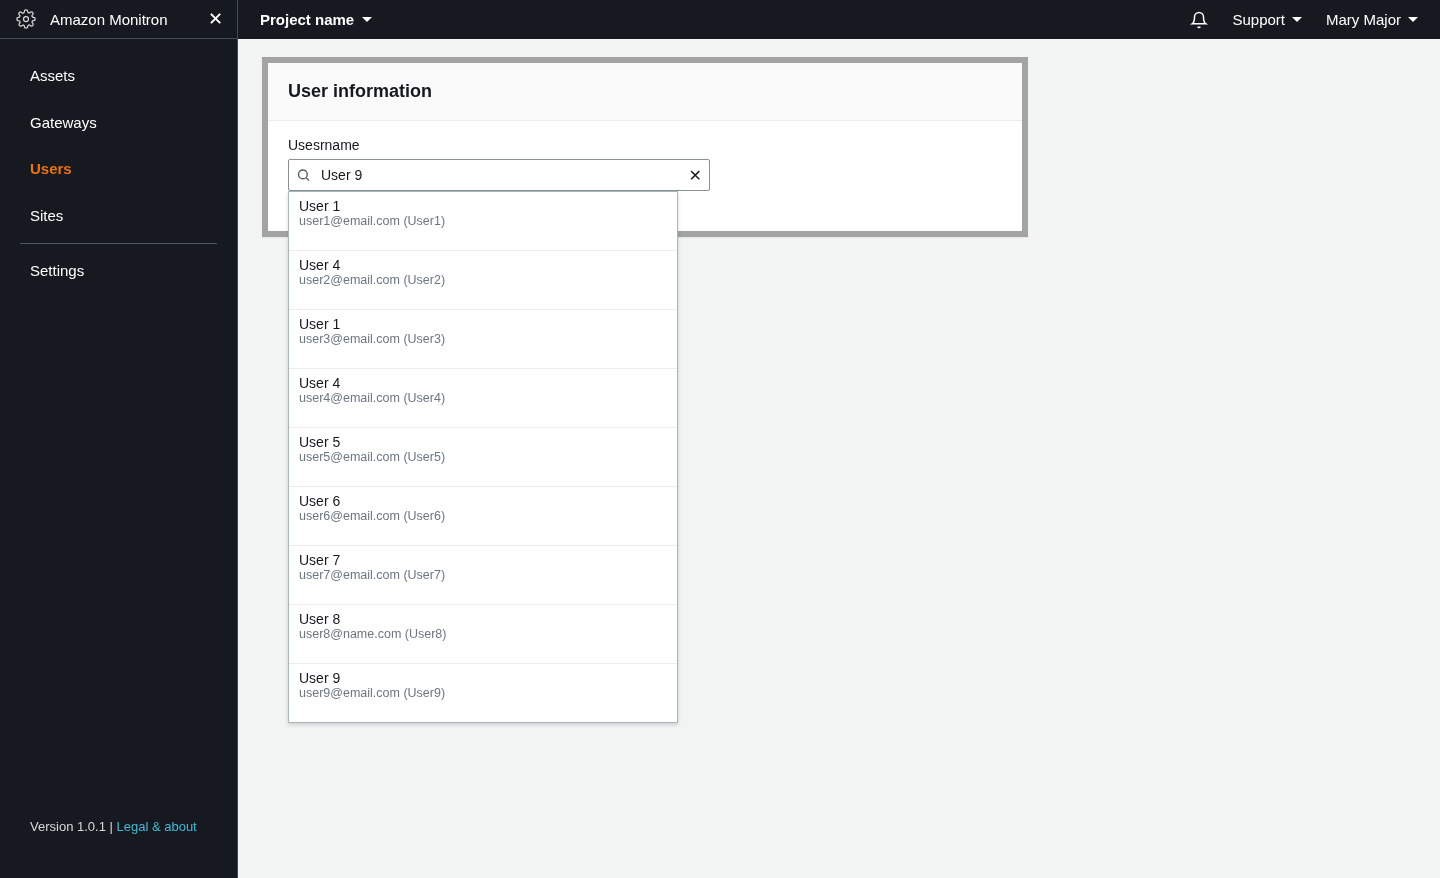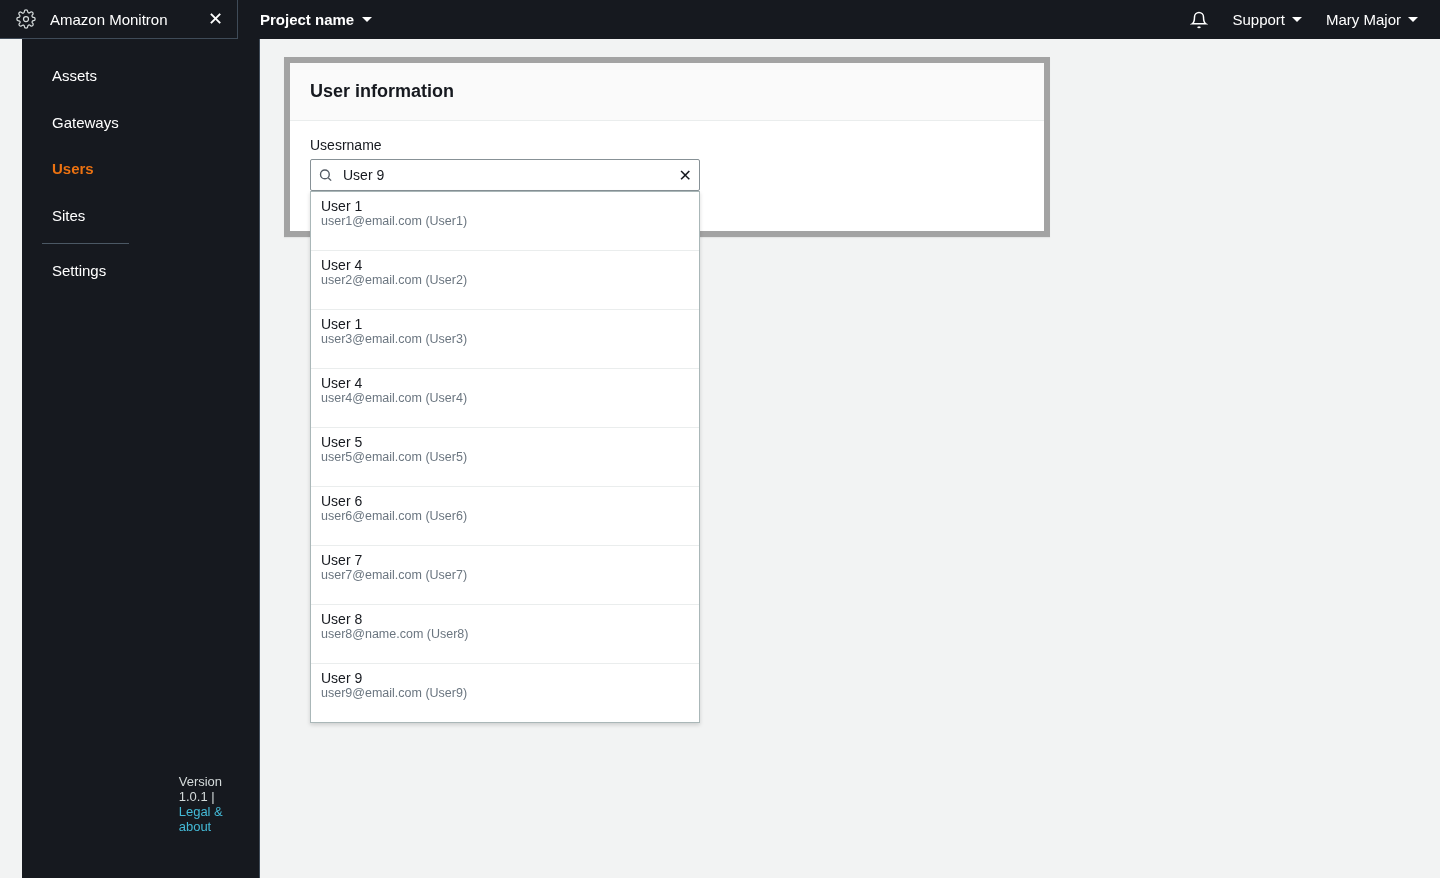--- a/index.html
+++ b/index.html
@@ -65,23 +65,22 @@
   .topbar-right .item { display:flex;align-items:center;gap:7px;cursor:pointer; }
   .caret-down {
     width:0;height:0;border-left:5px solid transparent;border-right:5px solid transparent;border-top:5px solid #fff;display:inline-block;
   }
   .layout { display:flex; height: calc(878px - 39px); }
   .sidebar {
     width: 238px;
     background: #16191f;
     color: #fff;
     display:flex;
-    flex-direction:row;
+    flex-direction:column;
     border-right: 1px solid #3f4b58;
-    margin-left: 22px;
   }
   .sidebar-nav { padding-top: 14px; }
   .sidebar-item {
     padding: 12px 30px;
     font-size: 15px;
     color: #fff;
     cursor: pointer;
     line-height: 1.5;
   }
   .sidebar-item.active { color: #ec7211; font-weight:700; }
@@ -129,21 +128,21 @@
   .panel-header {
     background:#fafafa;
     border-bottom:1px solid #eaeded;
     padding: 18px 20px;
     font-size:18px;
     font-weight:700;
   }
   .panel-body { padding: 16px 20px 40px 20px; }
   .field-label { font-size:14px; color:#16191f; margin-bottom:6px; display:block; }
   .search-wrap {
-    width: 390px;
+    width: 422px;
     position:relative;
   }
   .search-input {
     width:100%;
     height:32px;
     border:1px solid #879196;
     border-radius:2px;
     padding: 4px 32px 4px 32px;
     font-size:14px;
     color:#16191f;

